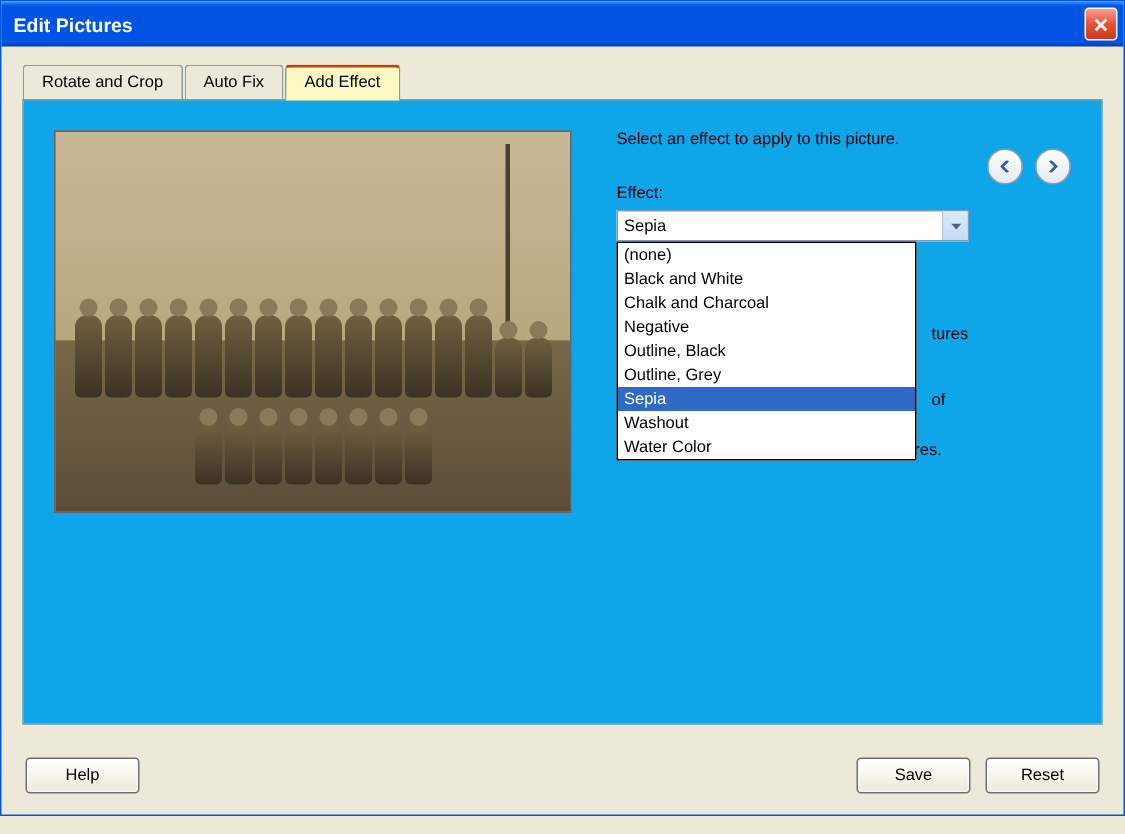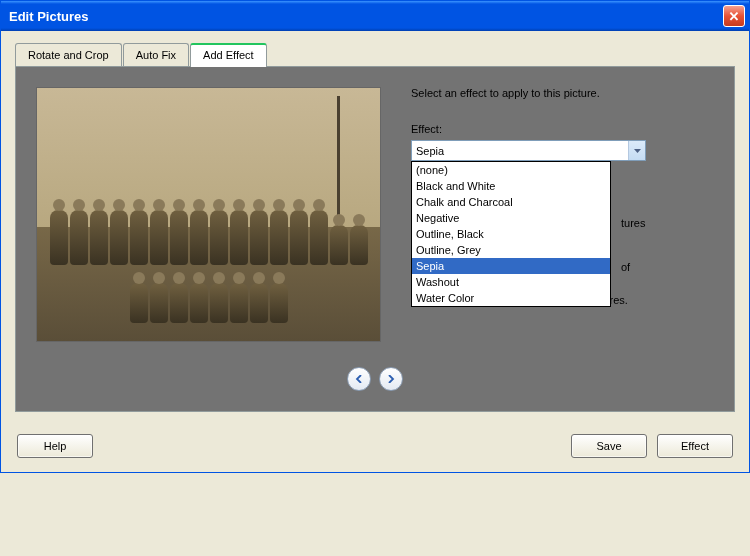--- a/index.html
+++ b/index.html
@@ -6,21 +6,21 @@
     body {
       font-family: Tahoma, Arial, sans-serif;
       font-size: 11px;
       background: #ece9d8;
       width: 750px;
       height: 556px;
       overflow: hidden;
     }
     .window {
       width: 750px;
-      height: 473px;
+      height: 544px;
       border: 1px solid #0054e3;
       background: #ece9d8;
       display: flex;
       flex-direction: column;
     }
     .titlebar {
       height: 30px;
       background: linear-gradient(to bottom, #3a93ff 0%, #0054e3 10%, #0054e3 90%, #003fb0 100%);
       display: flex;
       align-items: center;
@@ -63,33 +63,32 @@
       border: 1px solid #919b9c;
       border-bottom: none;
       border-radius: 3px 3px 0 0;
       margin-right: 1px;
       cursor: pointer;
       font-size: 11px;
       position: relative;
       text-align: right;
     }
     .tab.active {
-      background: #ffffff;
-      border-top: 2px solid #22c55e;
+      background: #fef9c3;
+      border-top: 2px solid #c2410c;
       padding-top: 4px;
       z-index: 3;
       margin-bottom: -1px;
     }
     .panel {
       flex: 1;
-      background: #737373;
+      background: #0ea5e9;
       border: 1px solid #919b9c;
       padding: 20px;
       display: flex;
-      flex-direction: column;
     }
     .panel-body {
       display: flex;
       gap: 30px;
       flex: 1;
     }
     .preview {
       width: 345px;
       height: 255px;
       background: #8a7a5a;
@@ -353,15 +352,15 @@
             </svg>
         </div>
       </div>
     </div>
   </div>
 
   <div class="footer">
     <button class="btn">Help</button>
     <div class="spacer"></div>
     <button class="btn">Save</button>
-    <button class="btn">Effect</button>
+    <button class="btn">Reset</button>
   </div>
 </div>
 
 </body></html>

